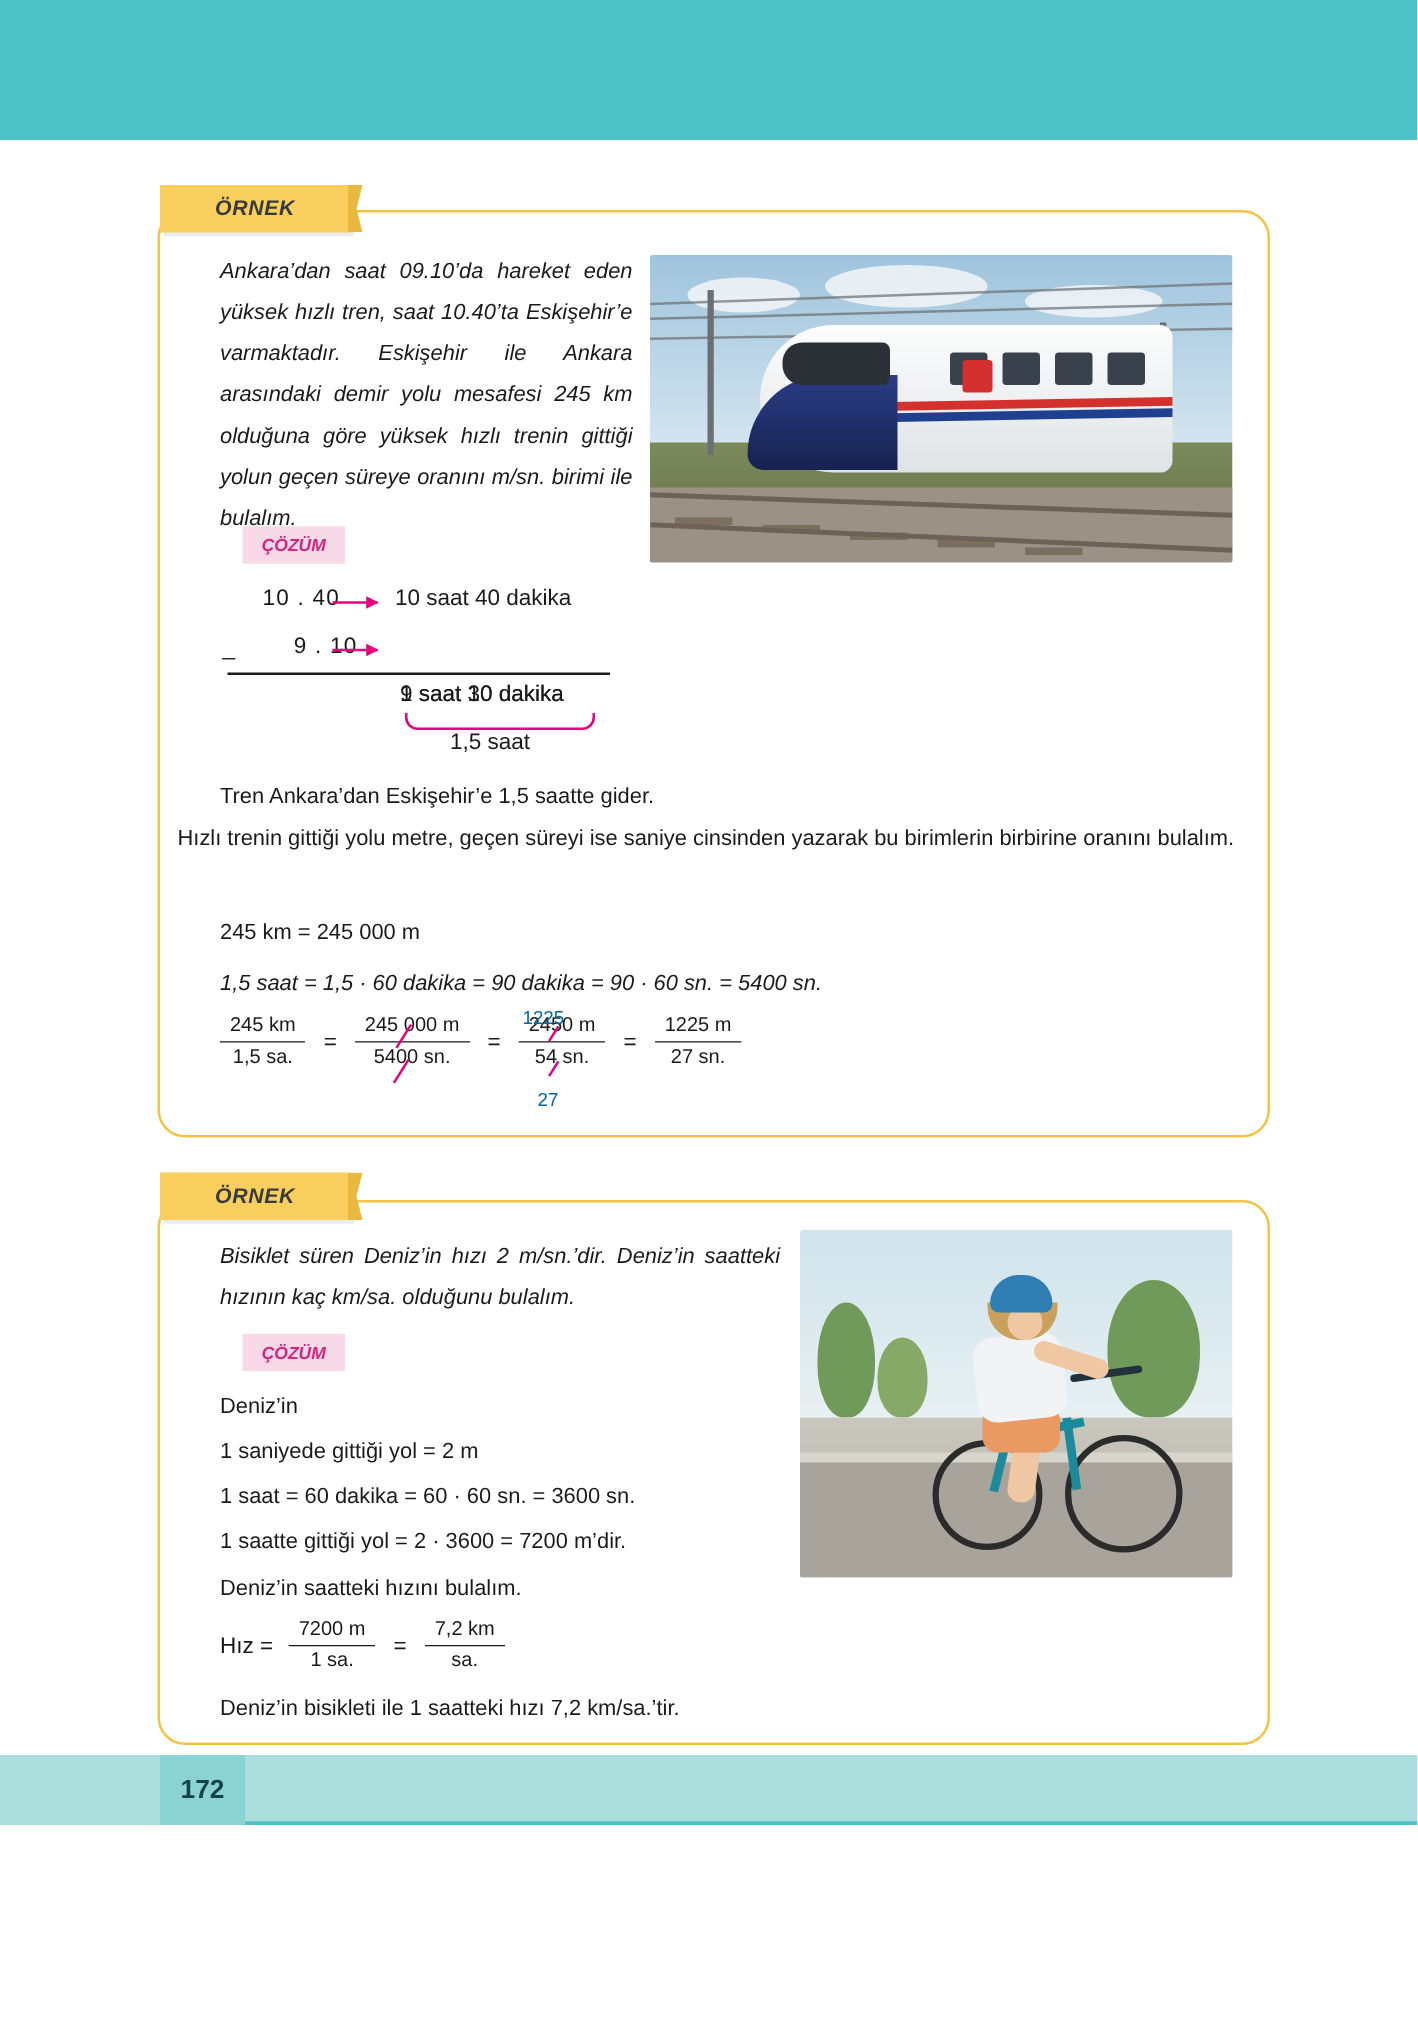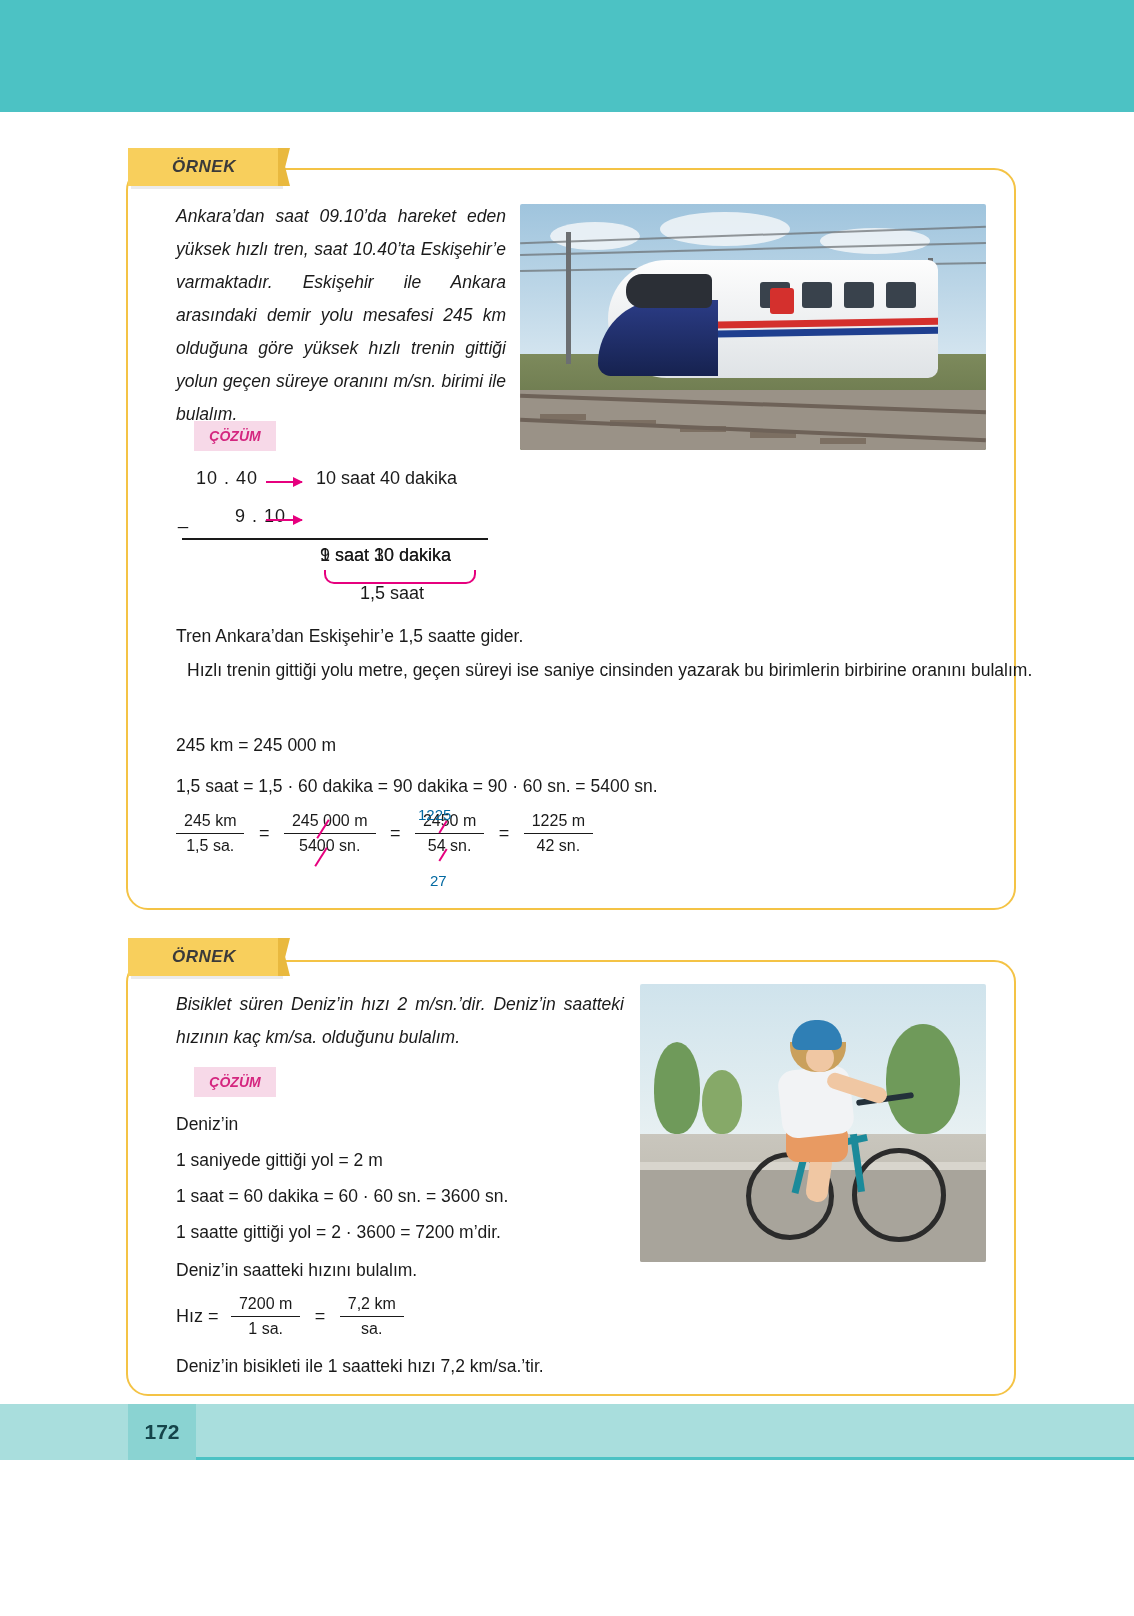--- a/index.html
+++ b/index.html
@@ -215,56 +215,56 @@
   <div class="sleeper" style="left:230px;top:228px;"></div>
   <div class="sleeper" style="left:300px;top:234px;"></div>
   <div class="rail" style="left:0;top:198px;width:466px;transform:rotate(2deg);"></div>
   <div class="rail" style="left:0;top:224px;width:466px;transform:rotate(2.5deg);"></div>
 </div>
 
 <div class="cozum-tab" id="cozum1">
   <span>ÇÖZÜM</span>
 </div>
 
-<div class="mono-row" style="left:196px;top:468px;width:90px;text-align:left;letter-spacing:1px;">10 . 40</div>
+<div class="mono-row" style="left:196px;top:468px;width:90px;text-align:center;letter-spacing:1px;">10 . 40</div>
 <div class="mono-row" style="left:196px;top:506px;width:90px;text-align:right;letter-spacing:1px;">9 . 10</div>
 <div class="mono-row" style="left:178px;top:508px;">_</div>
 <div class="arrow" style="left:266px;top:481px;width:36px;"></div>
 <div class="arrow" style="left:266px;top:519px;width:36px;"></div>
 <div class="mono-row" style="left:316px;top:468px;">10 saat 40 dakika</div>
 <div class="mono-row" style="left:320px;top:506px;margin-top:39px;">9 saat 10 dakika</div>
 <div class="subline" style="left:182px;top:538px;width:306px;"></div>
 <div class="mono-row" style="left:320px;top:545px;">1 saat 30 dakika</div>
 <div class="pinkline" style="left:324px;top:570px;width:148px;height:12px;"></div>
 <div class="mono-row" style="left:360px;top:583px;">1,5 saat</div>
 
 <div class="para" style="left:176px;top:620px;width:700px;">Tren Ankara’dan Eskişehir’e 1,5 saatte gider.</div>
-<div class="para" style="left:126px;top:654px;width:862px;padding:0 37px;margin-left:24px;">Hızlı trenin gittiği yolu metre, geçen süreyi ise saniye cinsinden yazarak bu birimlerin birbirine oranını bulalım.</div>
+<div class="para" style="left:126px;top:654px;width:862px;padding:0 16px;">Hızlı trenin gittiği yolu metre, geçen süreyi ise saniye cinsinden yazarak bu birimlerin birbirine oranını bulalım.</div>
 <div class="para" style="left:176px;top:729px;width:700px;">245 km = 245 000 m</div>
-<div class="para" style="left:176px;top:770px;width:780px;">1,5 saat = 1,5 · 60 dakika = 90 dakika = 90 · 60 sn. = 5400 sn.</div>
+<div class="para" style="left:176px;top:770px;width:780px;font-style:italic;">1,5 saat = 1,5 · 60 dakika = 90 dakika = 90 · 60 sn. = 5400 sn.</div>
 
 <div style="position:absolute;left:176px;top:812px;">
   <span class="frac">
     <span class="num">245 km</span>
     <span class="den">1,5 sa.</span>
   </span>
   <span class="eq">=</span>
   <span class="frac">
     <span class="num">245 000 m</span>
     <span class="den">5400 sn.</span>
   </span>
   <span class="eq">=</span>
   <span class="frac">
     <span class="num">2450 m</span>
     <span class="den">54 sn.</span>
   </span>
   <span class="eq">=</span>
   <span class="frac">
     <span class="num">1225 m</span>
-    <span class="den">42 sn.</span>
+    <span class="den">27 sn.</span>
   </span>
 </div>
 <div class="pinktxt" style="left:418px;top:806px;">1225</div>
 <div class="pinktxt" style="left:430px;top:872px;">27</div>
 <div class="strike" style="left:312px;top:828px;"></div>
 <div class="strike" style="left:310px;top:856px;"></div>
 <div class="strike" style="left:436px;top:826px;width:14px;"></div>
 <div class="strike" style="left:436px;top:854px;width:14px;"></div>
 
 <div class="ornek-box" id="box2"></div>

